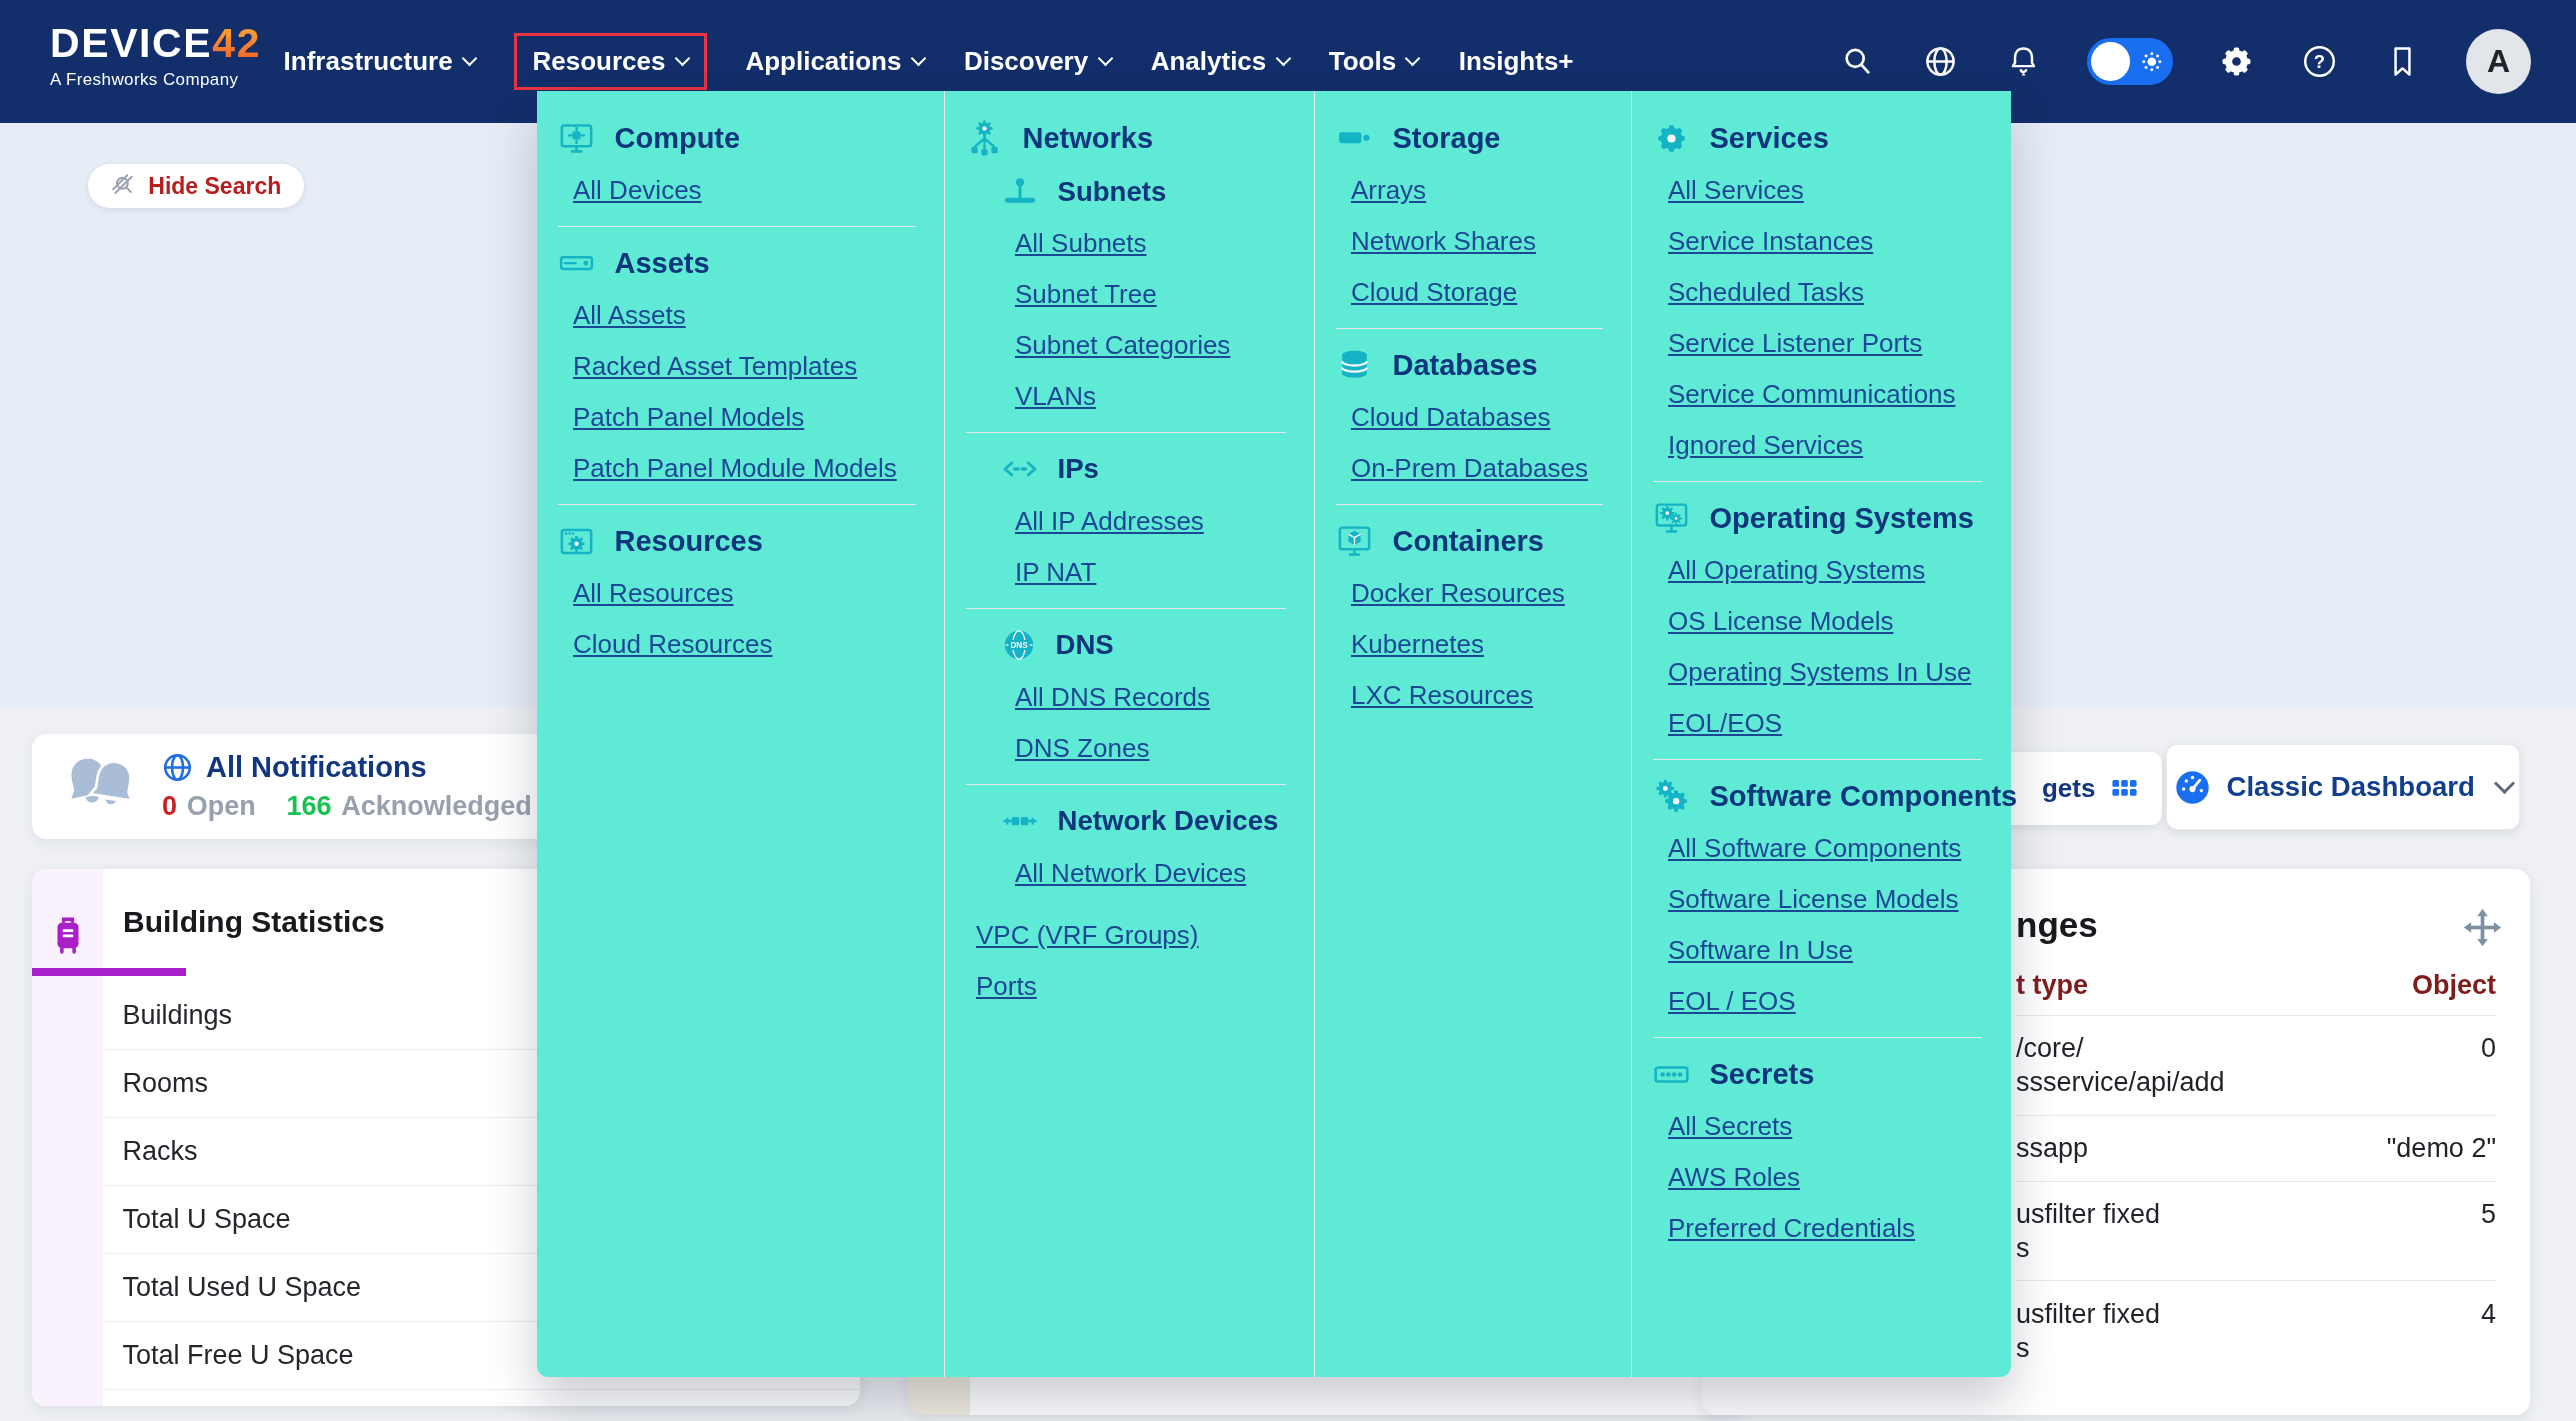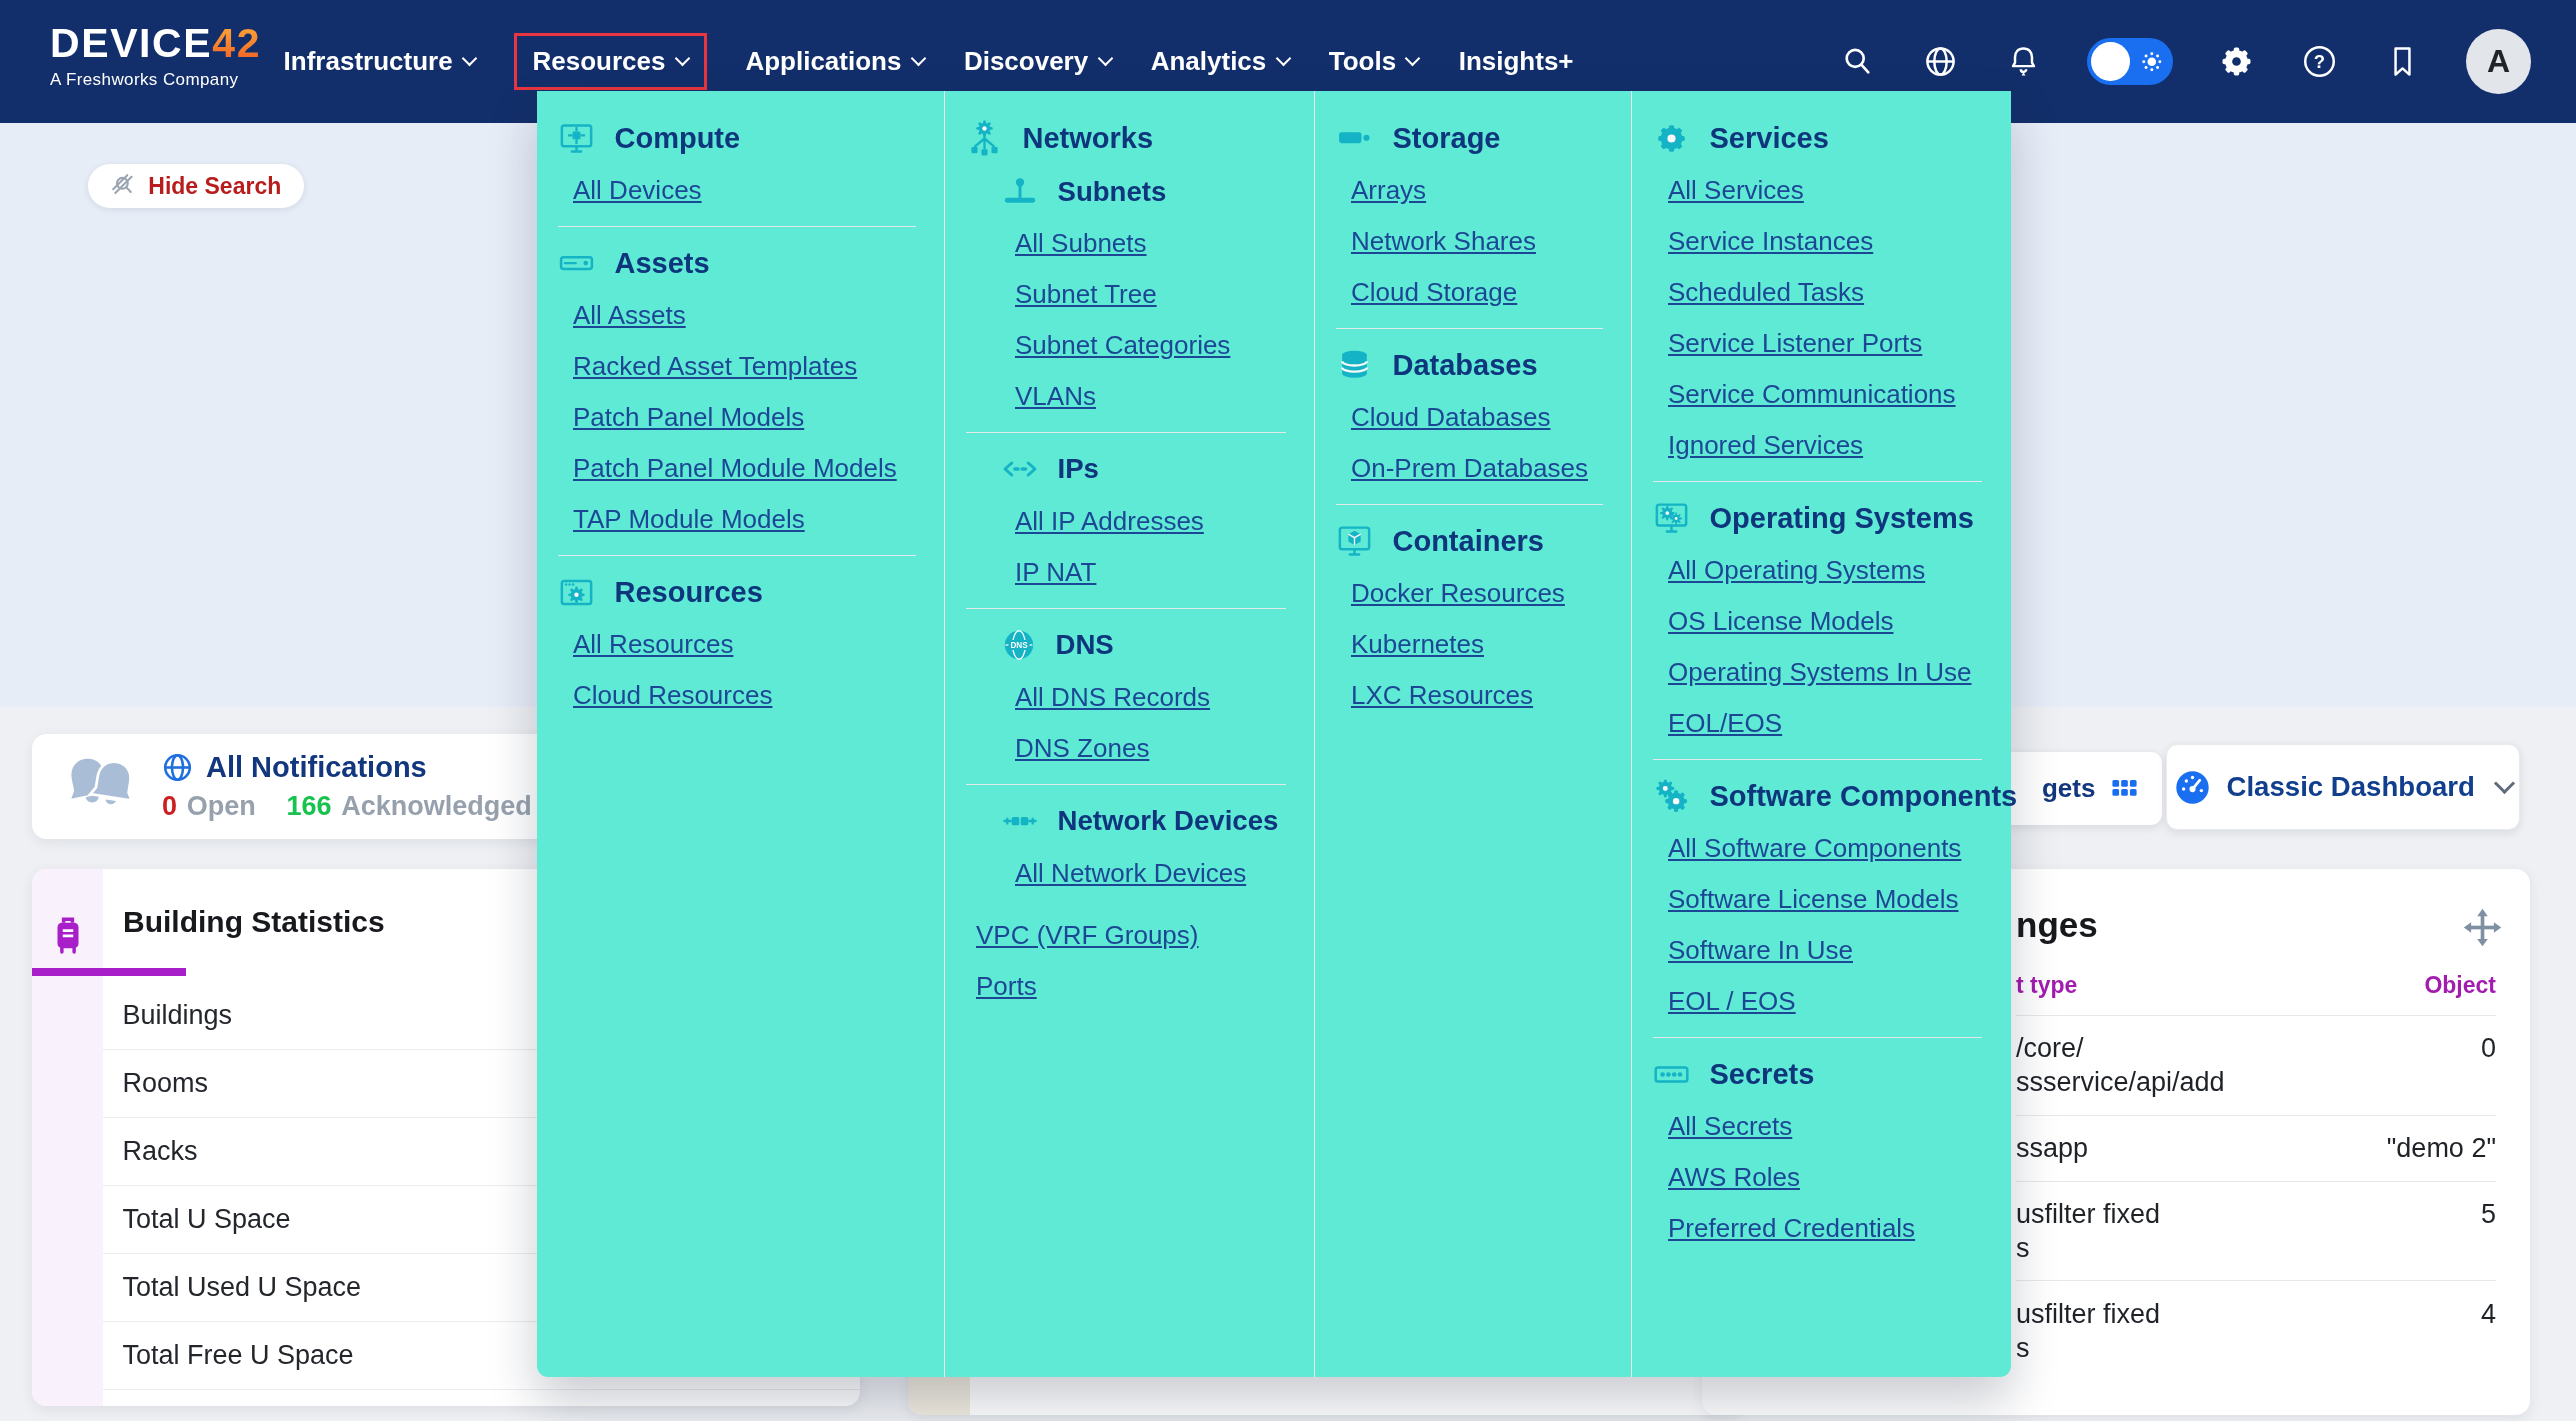--- a/index.html
+++ b/index.html
@@ -49,21 +49,21 @@
   .bs-underline{position:absolute;left:0;top:99px;width:154px;height:8px;background:#a81fca;}
   .bs-rows{position:absolute;left:71px;right:0;top:113px;}
   .bs-row{height:67px;display:flex;align-items:center;padding-left:19.5px;font-size:27px;color:#23262b;border-bottom:1.6px solid #ebecee;}
   .mid-card{left:908px;top:869px;width:835px;height:546px;}
   .mid-strip{position:absolute;left:0;top:0;bottom:0;width:62px;background:#f1ecdf;border-radius:14.6px 0 0 14.6px;}
   .ch-card{left:1702px;top:869px;width:828px;height:546px;}
   .ch-title{position:absolute;left:314px;top:36px;font-size:35px;font-weight:700;color:#17191d;}
   .ch-move{position:absolute;right:27.6px;top:39px;cursor:grab;}
   .ch-tbl{position:absolute;left:314px;right:34px;top:86px;}
   .ch-head{display:flex;justify-content:space-between;align-items:center;height:60px;border-bottom:1.6px solid #e7e8ea;
-      font-size:23px;font-weight:700;color:#a21caf;}
+      font-size:27px;font-weight:700;color:#7f1d1d;}
   .ch-row{display:flex;justify-content:space-between;align-items:flex-start;padding:15.4px 0;border-bottom:1.6px solid #e7e8ea;
       font-size:27px;color:#1f2328;line-height:34px;}
   .ch-row:last-child{border-bottom:none;}
   .ch-lines span{display:block;}
   .ch-val{text-align:right;white-space:nowrap;}
   
   .mega{position:absolute;left:537px;top:91px;width:1474px;height:1286px;background:#5eead4;z-index:60;
       border-radius:0 0 11.3px 11.3px;box-shadow:0 24px 49px rgba(15,25,50,.22);display:flex;}
   .mcol{padding-top:21px;box-sizing:border-box;}
   .mcol1{width:408px;border-right:1.6px solid #e8e9ec;}
@@ -360,21 +360,20 @@
               <path d="M9 23.5h14" stroke="#14b3c6" stroke-width="3.2" stroke-linecap="round"></path>
               <circle cx="36" cy="23.5" r="3" fill="#14b3c6"></circle>
             </svg>
           </span>
           <span>Assets</span>
         </div>
         <div class="m-item">All Assets</div>
         <div class="m-item">Racked Asset Templates</div>
         <div class="m-item">Patch Panel Models</div>
         <div class="m-item">Patch Panel Module Models</div>
-        <div class="m-item">TAP Module Models</div>
         <div class="m-div"></div>
         <div class="sec-head">
           <span class="ic">
             <svg width="37" height="37" viewBox="0 0 48 48" fill="none" xmlns="http://www.w3.org/2000/svg">
               <rect x="5" y="9" width="38" height="30" rx="3" stroke="#14b3c6" stroke-width="3.2"></rect>
               <circle cx="10.5" cy="13.5" r="1.6" fill="#14b3c6"></circle>
               <circle cx="15" cy="13.5" r="1.6" fill="#14b3c6"></circle>
               <circle cx="19.5" cy="13.5" r="1.6" fill="#14b3c6"></circle>
               <rect x="22.2" y="16.3" width="3.5999999999999996" height="21.4" rx="2" transform="rotate(0 24 27)" fill="#14b3c6"></rect>
               <rect x="22.2" y="16.3" width="3.5999999999999996" height="21.4" rx="2" transform="rotate(45 24 27)" fill="#14b3c6"></rect>

